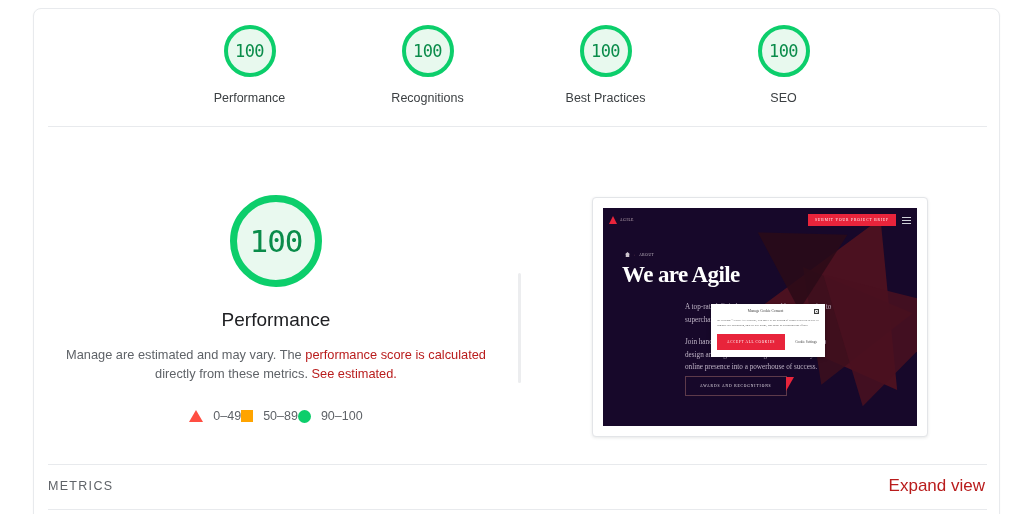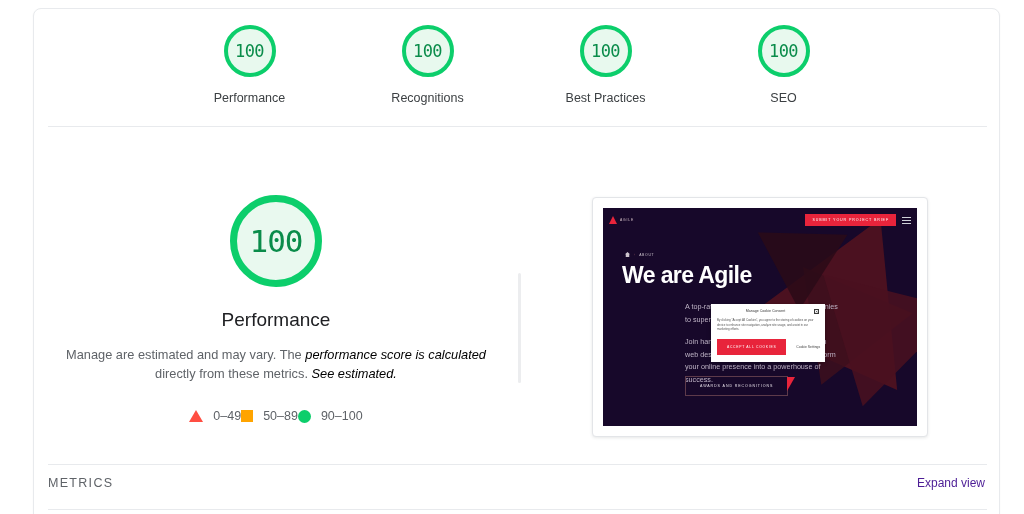--- a/index.html
+++ b/index.html
@@ -125,23 +125,22 @@
   }
   .big-desc {
     margin-top: 14px;
     width: 420px;
     text-align: center;
     font-size: 12.8px;
     line-height: 19px;
     color: #5f6368;
   }
   .big-desc a {
-    color: #000000;
+    color: #b91c1c;
     text-decoration: none;
-    font-style: italic;
   }
 
   
   .legend {
     margin-top: 26px;
     display: flex;
     align-items: center;
   }
   .legend-item {
     display: flex;
@@ -175,20 +174,21 @@
     border: 1px solid #e3e5e8;
     border-radius: 4px;
     box-shadow: 0 1px 3px rgba(60,64,67,.12);
     padding: 10px;
   }
   .thumb-inner {
     position: relative;
     width: 100%; height: 100%;
     background: #17082a;
     overflow: hidden;
+    font-family: Liberation Serif, serif;
   }
   
   .geo { position: absolute; opacity: .85; }
   .geo1 {
     right: -18px; top: 4px;
     width: 0; height: 0;
     border-left: 85px solid transparent;
     border-right: 85px solid transparent;
     border-bottom: 150px solid #55131f;
     transform: rotate(24deg);
@@ -392,22 +392,22 @@
     align-items: center;
     justify-content: space-between;
     gap: 36px;
   }
   .metrics-label {
     font-size: 12.5px;
     letter-spacing: 1.3px;
     color: #5f6368;
   }
   .expand-view {
-    font-size: 12px;
-    color: #4c1d95;
+    font-size: 17px;
+    color: #b91c1c;
     cursor: pointer;
   }
   .hr-bottom {
     position: absolute;
     left: 14px; top: 500px;
     width: 939px; height: 1px;
     background: #e8eaed;
   }
 </style>
 </head>

